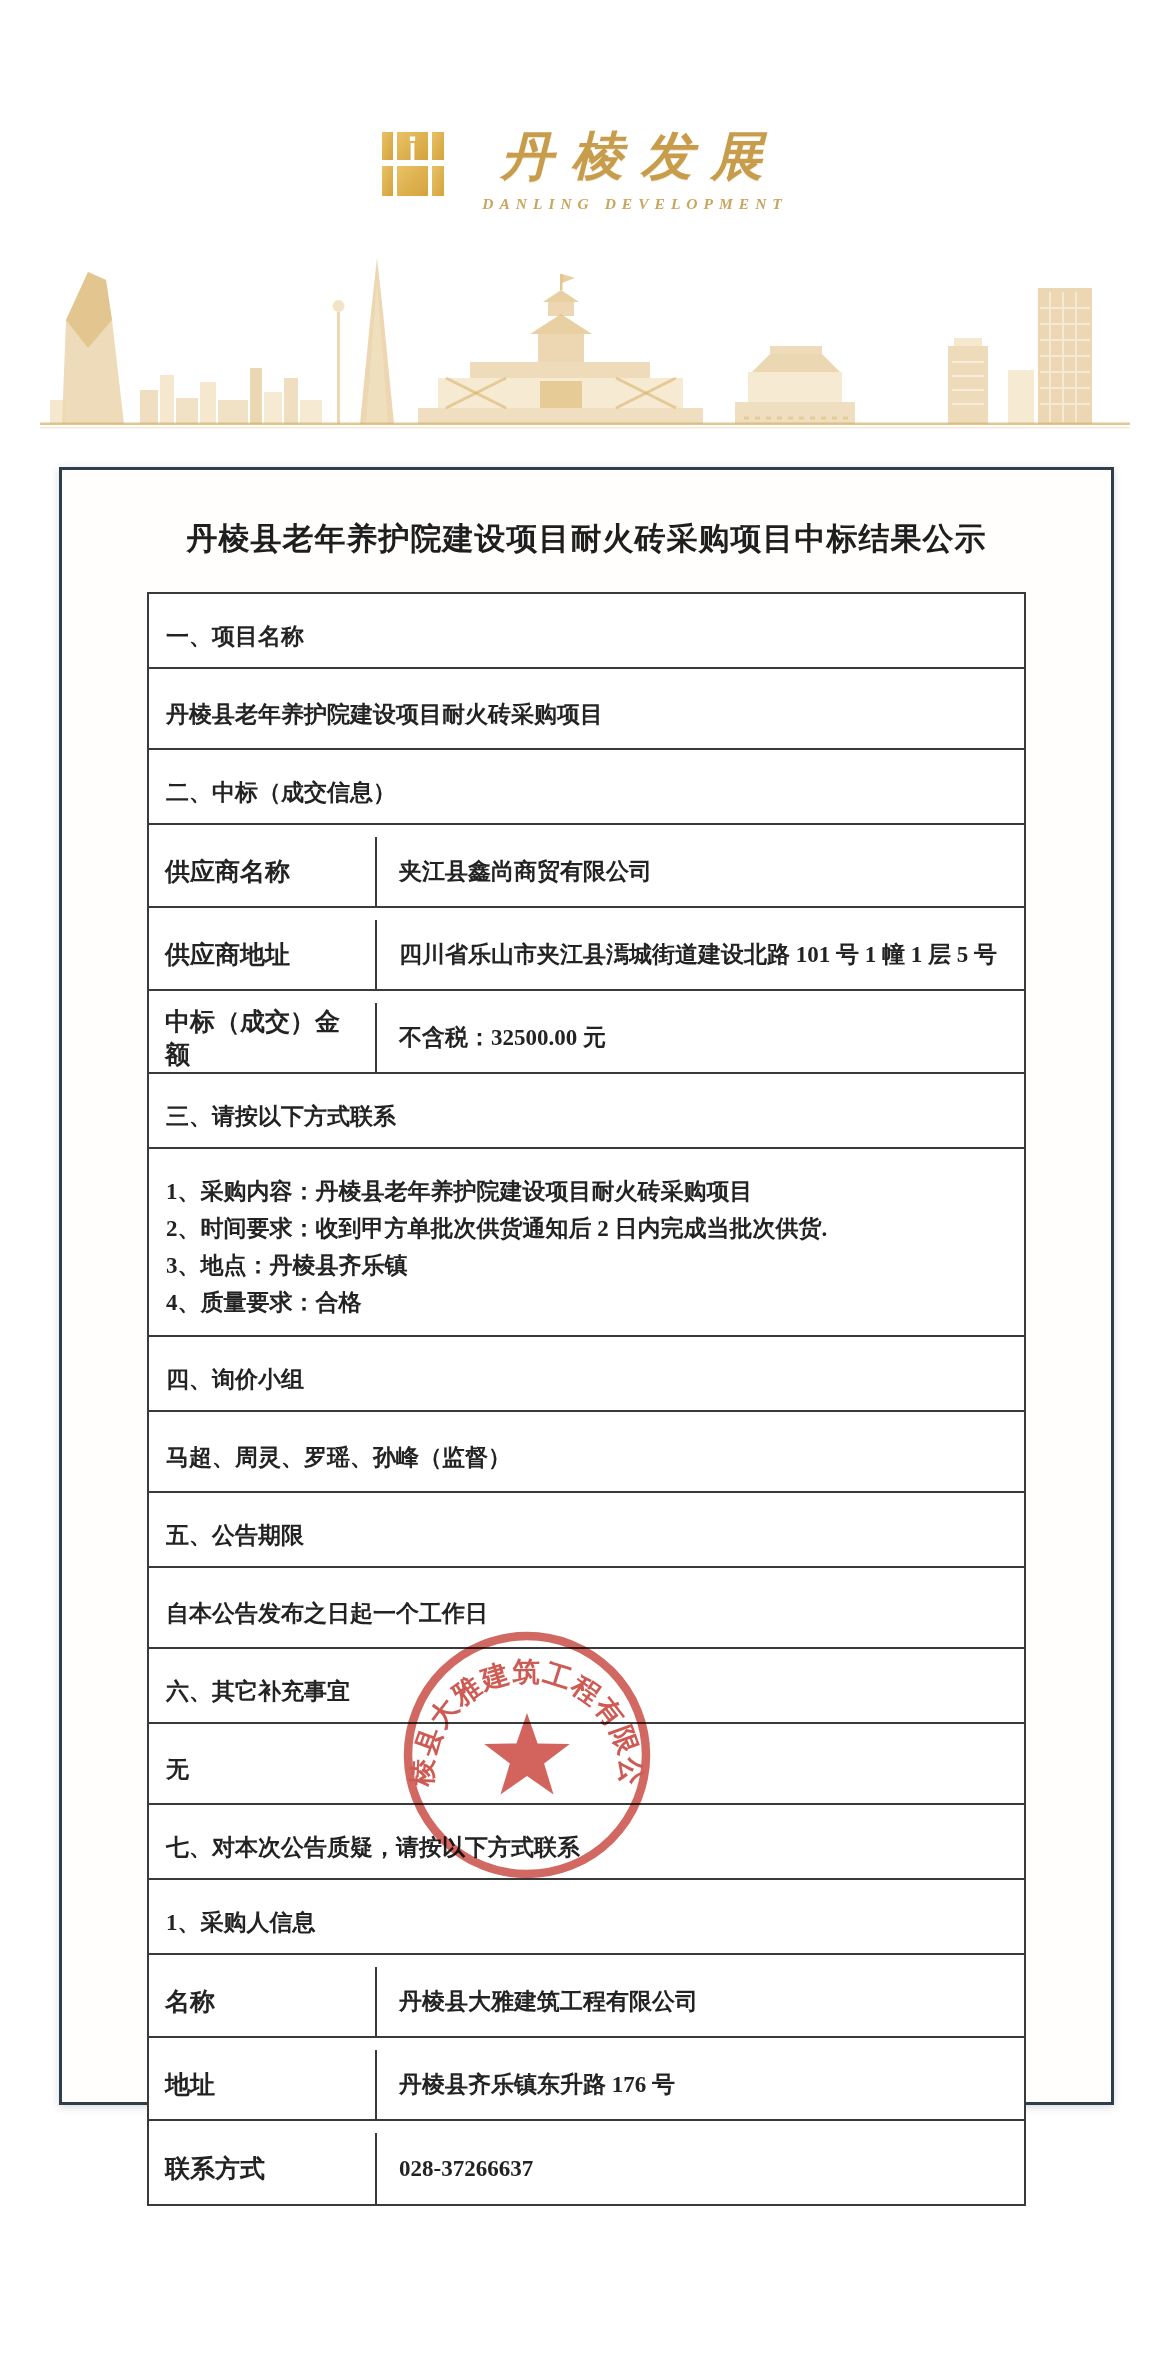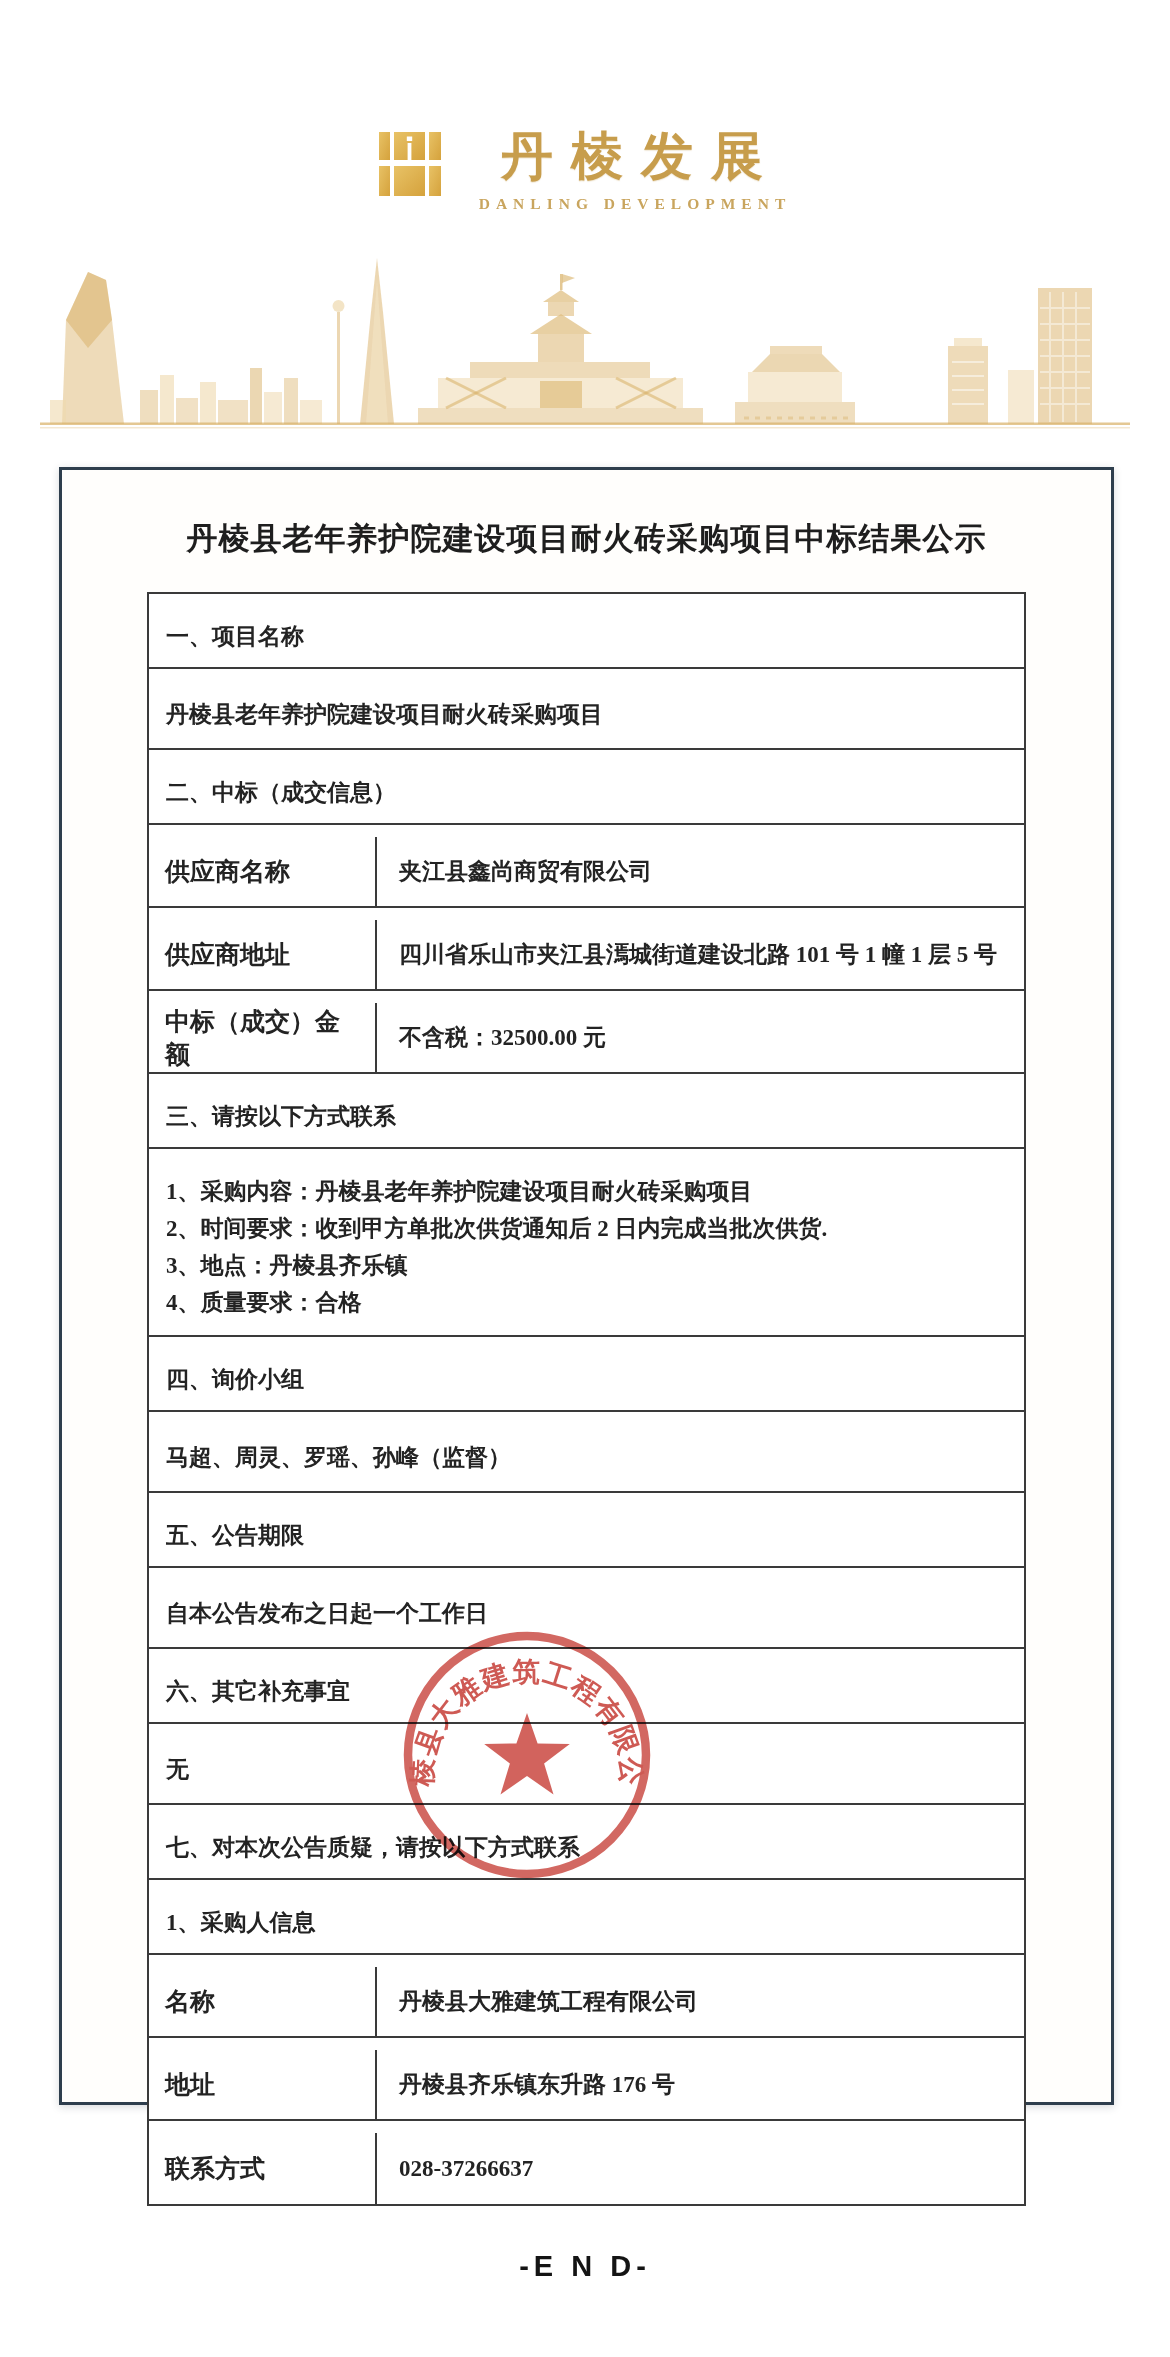--- a/index.html
+++ b/index.html
@@ -12,21 +12,21 @@
     font-family:"Liberation Serif","DejaVu Serif",serif;
     overflow:hidden;
   }
 
   
   .brand-lockup {
     position:absolute; top:128px; left:0; right:0;
     display:flex; justify-content:center; align-items:flex-start; gap:28px;
   }
   .logo-mark { width:66px; height:64px; margin-top:4px; }
-  .brand-col { display:flex; flex-direction:column; align-items:center; }
+  .brand-col { display:flex; flex-direction:column; align-items:center;font-style:italic; }
   .brand-cn {
     font-size:52px; line-height:1.12; font-weight:700;
     letter-spacing:18px; text-indent:18px;
     color:#c79d4c;
     text-shadow:0 1px 1px rgba(190,150,70,.25);
   }
   .brand-en {
     margin-top:9px;
     font-size:15.5px; font-weight:600;
     letter-spacing:6px; text-indent:6px;
@@ -258,17 +258,14 @@
     <defs>
       <path id="sealArc" d="M 40.7 167.5 A 95 95 0 1 1 229.3 167.5" fill="none"></path>
     </defs>
     <circle cx="135" cy="135" r="119" fill="none" stroke="#c8433c" stroke-width="8.5" opacity="0.92"></circle>
     <polygon points="135,93 145.6,123.4 177.8,124.1 152.1,143.6 161.5,174.4 135,156 108.5,174.4 117.9,143.6 92.2,124.1 124.4,123.4" fill="#c8433c" opacity="0.95"></polygon>
     <text font-size="27.5" font-weight="700" fill="#c8433c" letter-spacing="1.5" font-family="'Liberation Serif','DejaVu Serif',serif">
       <textPath href="#sealArc" startOffset="50%" text-anchor="middle">丹棱县大雅建筑工程有限公司</textPath>
     </text>
   </svg>
 
-  <footer class="end-footer">
-    <span>-E N D-</span>
-  </footer>
 
 </div>
 
 </body></html>

